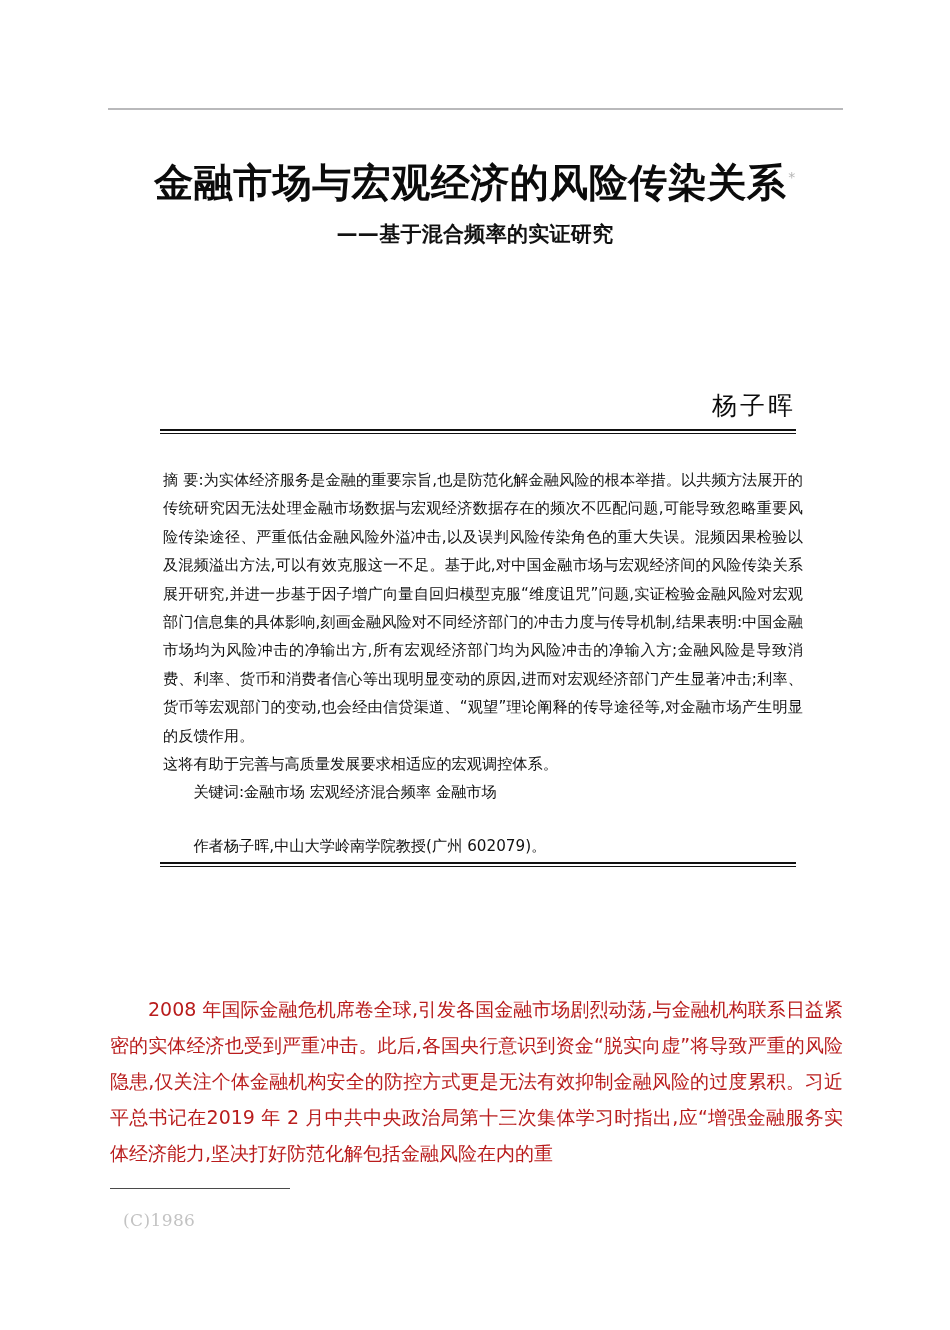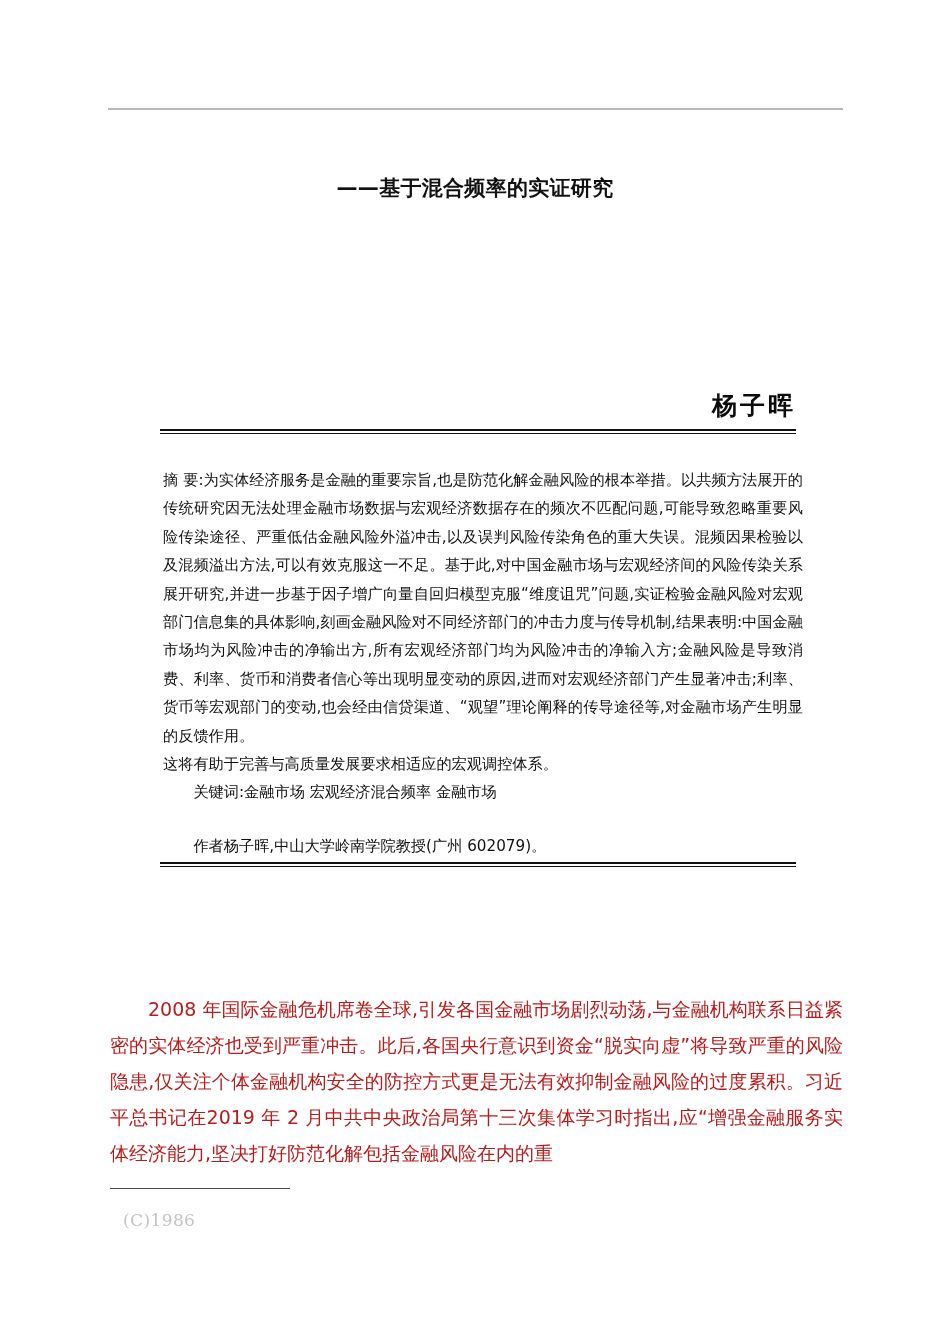--- a/index.html
+++ b/index.html
@@ -73,21 +73,21 @@
   }
 
   
   .author-line {
     position: absolute;
     left: 160px;
     top: 389px;
     width: 636px;
     text-align: right;
     font-size: 25px;
-    font-weight: 700;
+    font-weight: 400;
     letter-spacing: 3px;
     color: #0c0c0c;
   }
   .rule-double {
     position: absolute;
     left: 160px;
     width: 636px;
     height: 5px;
     border-top: 2px solid #111;
     border-bottom: 1px solid #111;
@@ -179,20 +179,21 @@
   }
 </style>
 </head>
 <body>
 
 <div class="page">
 
   <div class="top-rule"></div>
 
   <div class="title-block">
+    <h1 class="doc-title"><span>金融市场与宏观经济的风险传染关系</span><span class="title-mark">*</span></h1>
     <div class="doc-subtitle">——基于混合频率的实证研究</div>
   </div>
 
   <div class="author-line">杨子晖</div>
   <div class="rule-double" id="rule-author"></div>
 
   <div class="abstract">
     <p>摘 要:为实体经济服务是金融的重要宗旨,也是防范化解金融风险的根本举措。以共频方法展开的传统研究因无法处理金融市场数据与宏观经济数据存在的频次不匹配问题,可能导致忽略重要风险传染途径、严重低估金融风险外溢冲击,以及误判风险传染角色的重大失误。混频因果检验以及混频溢出方法,可以有效克服这一不足。基于此,对中国金融市场与宏观经济间的风险传染关系展开研究,并进一步基于因子增广向量自回归模型克服“维度诅咒”问题,实证检验金融风险对宏观部门信息集的具体影响,刻画金融风险对不同经济部门的冲击力度与传导机制,结果表明:中国金融市场均为风险冲击的净输出方,所有宏观经济部门均为风险冲击的净输入方;金融风险是导致消费、利率、货币和消费者信心等出现明显变动的原因,进而对宏观经济部门产生显著冲击;利率、货币等宏观部门的变动,也会经由信贷渠道、“观望”理论阐释的传导途径等,对金融市场产生明显的反馈作用。</p>
     <p>这将有助于完善与高质量发展要求相适应的宏观调控体系。</p>
     <p class="indent2 kw">关键词:金融市场 宏观经济混合频率 金融市场</p>

